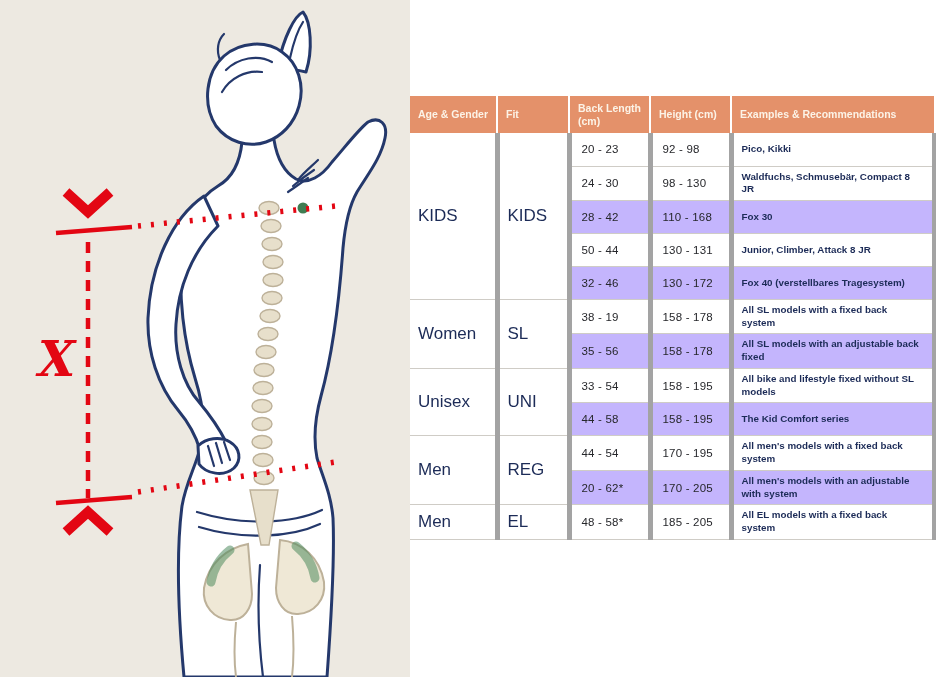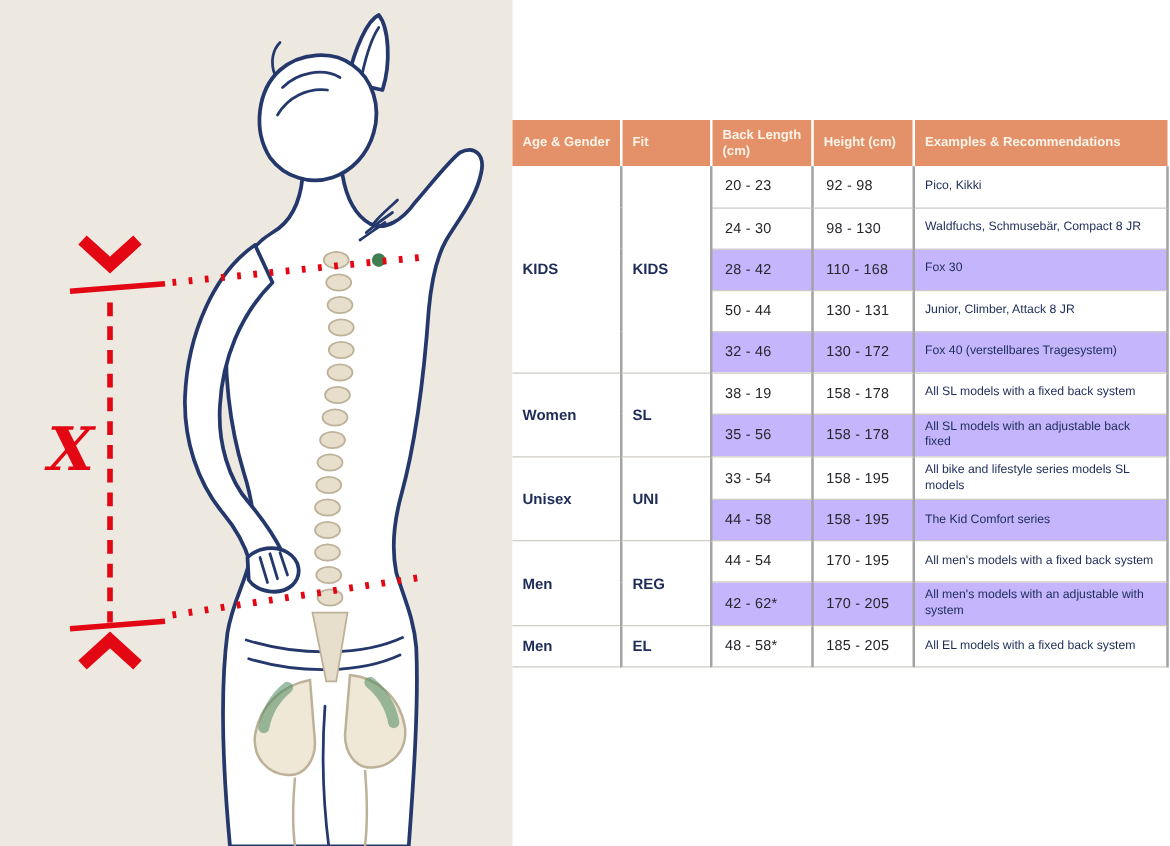--- a/index.html
+++ b/index.html
@@ -6,26 +6,26 @@
   html,body{width:936px;height:677px}
   body{position:relative;background:#fff;font-family:"Liberation Sans",sans-serif;overflow:hidden}
   .left-panel{position:absolute;left:0;top:0;width:410px;height:677px;background:#EDE9E1}
   .left-panel svg{display:block}
   .table-wrap{position:absolute;left:410px;top:96px;width:524px}
   table{border-collapse:collapse;table-layout:fixed;width:524px}
   col.c-age{width:87px}col.c-fit{width:72px}col.c-back{width:81px}col.c-height{width:81px}col.c-ex{width:203px}
   th{background:#E4916A;color:#FCF3E7;font-size:10.5px;font-weight:bold;text-align:left;
      vertical-align:middle;padding:5px 8px;height:37px;border-right:2px solid #fff;line-height:1.2}
   th:last-child{border-right:0}
-  td{border-bottom:1px solid #CFCCC6;border-right:2px solid #a3a3a3;height:33px;
+  td{border-bottom:1px solid #CFCCC6;border-right:5px solid #a3a3a3;height:33px;
      vertical-align:middle;background:#fff}
   tr.hl td{background:#c4b5fd}
-  td.age,td.fit{font-weight:bold;color:#1C2B57;font-size:12px;padding-left:8px}
+  td.age,td.fit{font-weight:normal;color:#1C2B57;font-size:17px;padding-left:8px}
   td.val{font-size:11.5px;color:#26272B;padding-left:10px;letter-spacing:.2px}
-  td.ex{font-size:9.8px;font-weight:normal;color:#1C2B57;padding:4px 8px;line-height:1.3}
+  td.ex{font-size:9.8px;font-weight:bold;color:#1C2B57;padding:4px 8px;line-height:1.3}
 </style>
 </head>
 <body>
 
 <div class="left-panel">
   <svg width="410" height="677" viewBox="0 0 410 677">
 
     <g stroke="#24386B" stroke-width="3" fill="#FFFFFF" stroke-linejoin="round" stroke-linecap="round">
 
       <path d="M278,64 C284,38 294,16 303,12 C311,22 313,50 306,72 C296,70 286,68 278,64 Z"></path>
@@ -167,37 +167,37 @@
         <td class="val">35 - 56</td>
         <td class="val">158 - 178</td>
         <td class="ex">All SL models with an adjustable back fixed</td>
       </tr>
 
       <tr>
         <td class="age" rowspan="2">Unisex</td>
         <td class="fit" rowspan="2">UNI</td>
         <td class="val">33 - 54</td>
         <td class="val">158 - 195</td>
-        <td class="ex">All bike and lifestyle series models SL models</td>
+        <td class="ex">All bike and lifestyle fixed without SL models</td>
       </tr>
       <tr class="hl">
         <td class="val">44 - 58</td>
         <td class="val">158 - 195</td>
         <td class="ex">The Kid Comfort series</td>
       </tr>
 
       <tr>
         <td class="age" rowspan="2">Men</td>
         <td class="fit" rowspan="2">REG</td>
         <td class="val">44 - 54</td>
         <td class="val">170 - 195</td>
         <td class="ex">All men's models with a fixed back system</td>
       </tr>
       <tr class="hl">
-        <td class="val">42 - 62*</td>
+        <td class="val">20 - 62*</td>
         <td class="val">170 - 205</td>
         <td class="ex">All men's models with an adjustable with system</td>
       </tr>
 
       <tr>
         <td class="age">Men</td>
         <td class="fit">EL</td>
         <td class="val">48 - 58*</td>
         <td class="val">185 - 205</td>
         <td class="ex">All EL models with a fixed back system</td>

